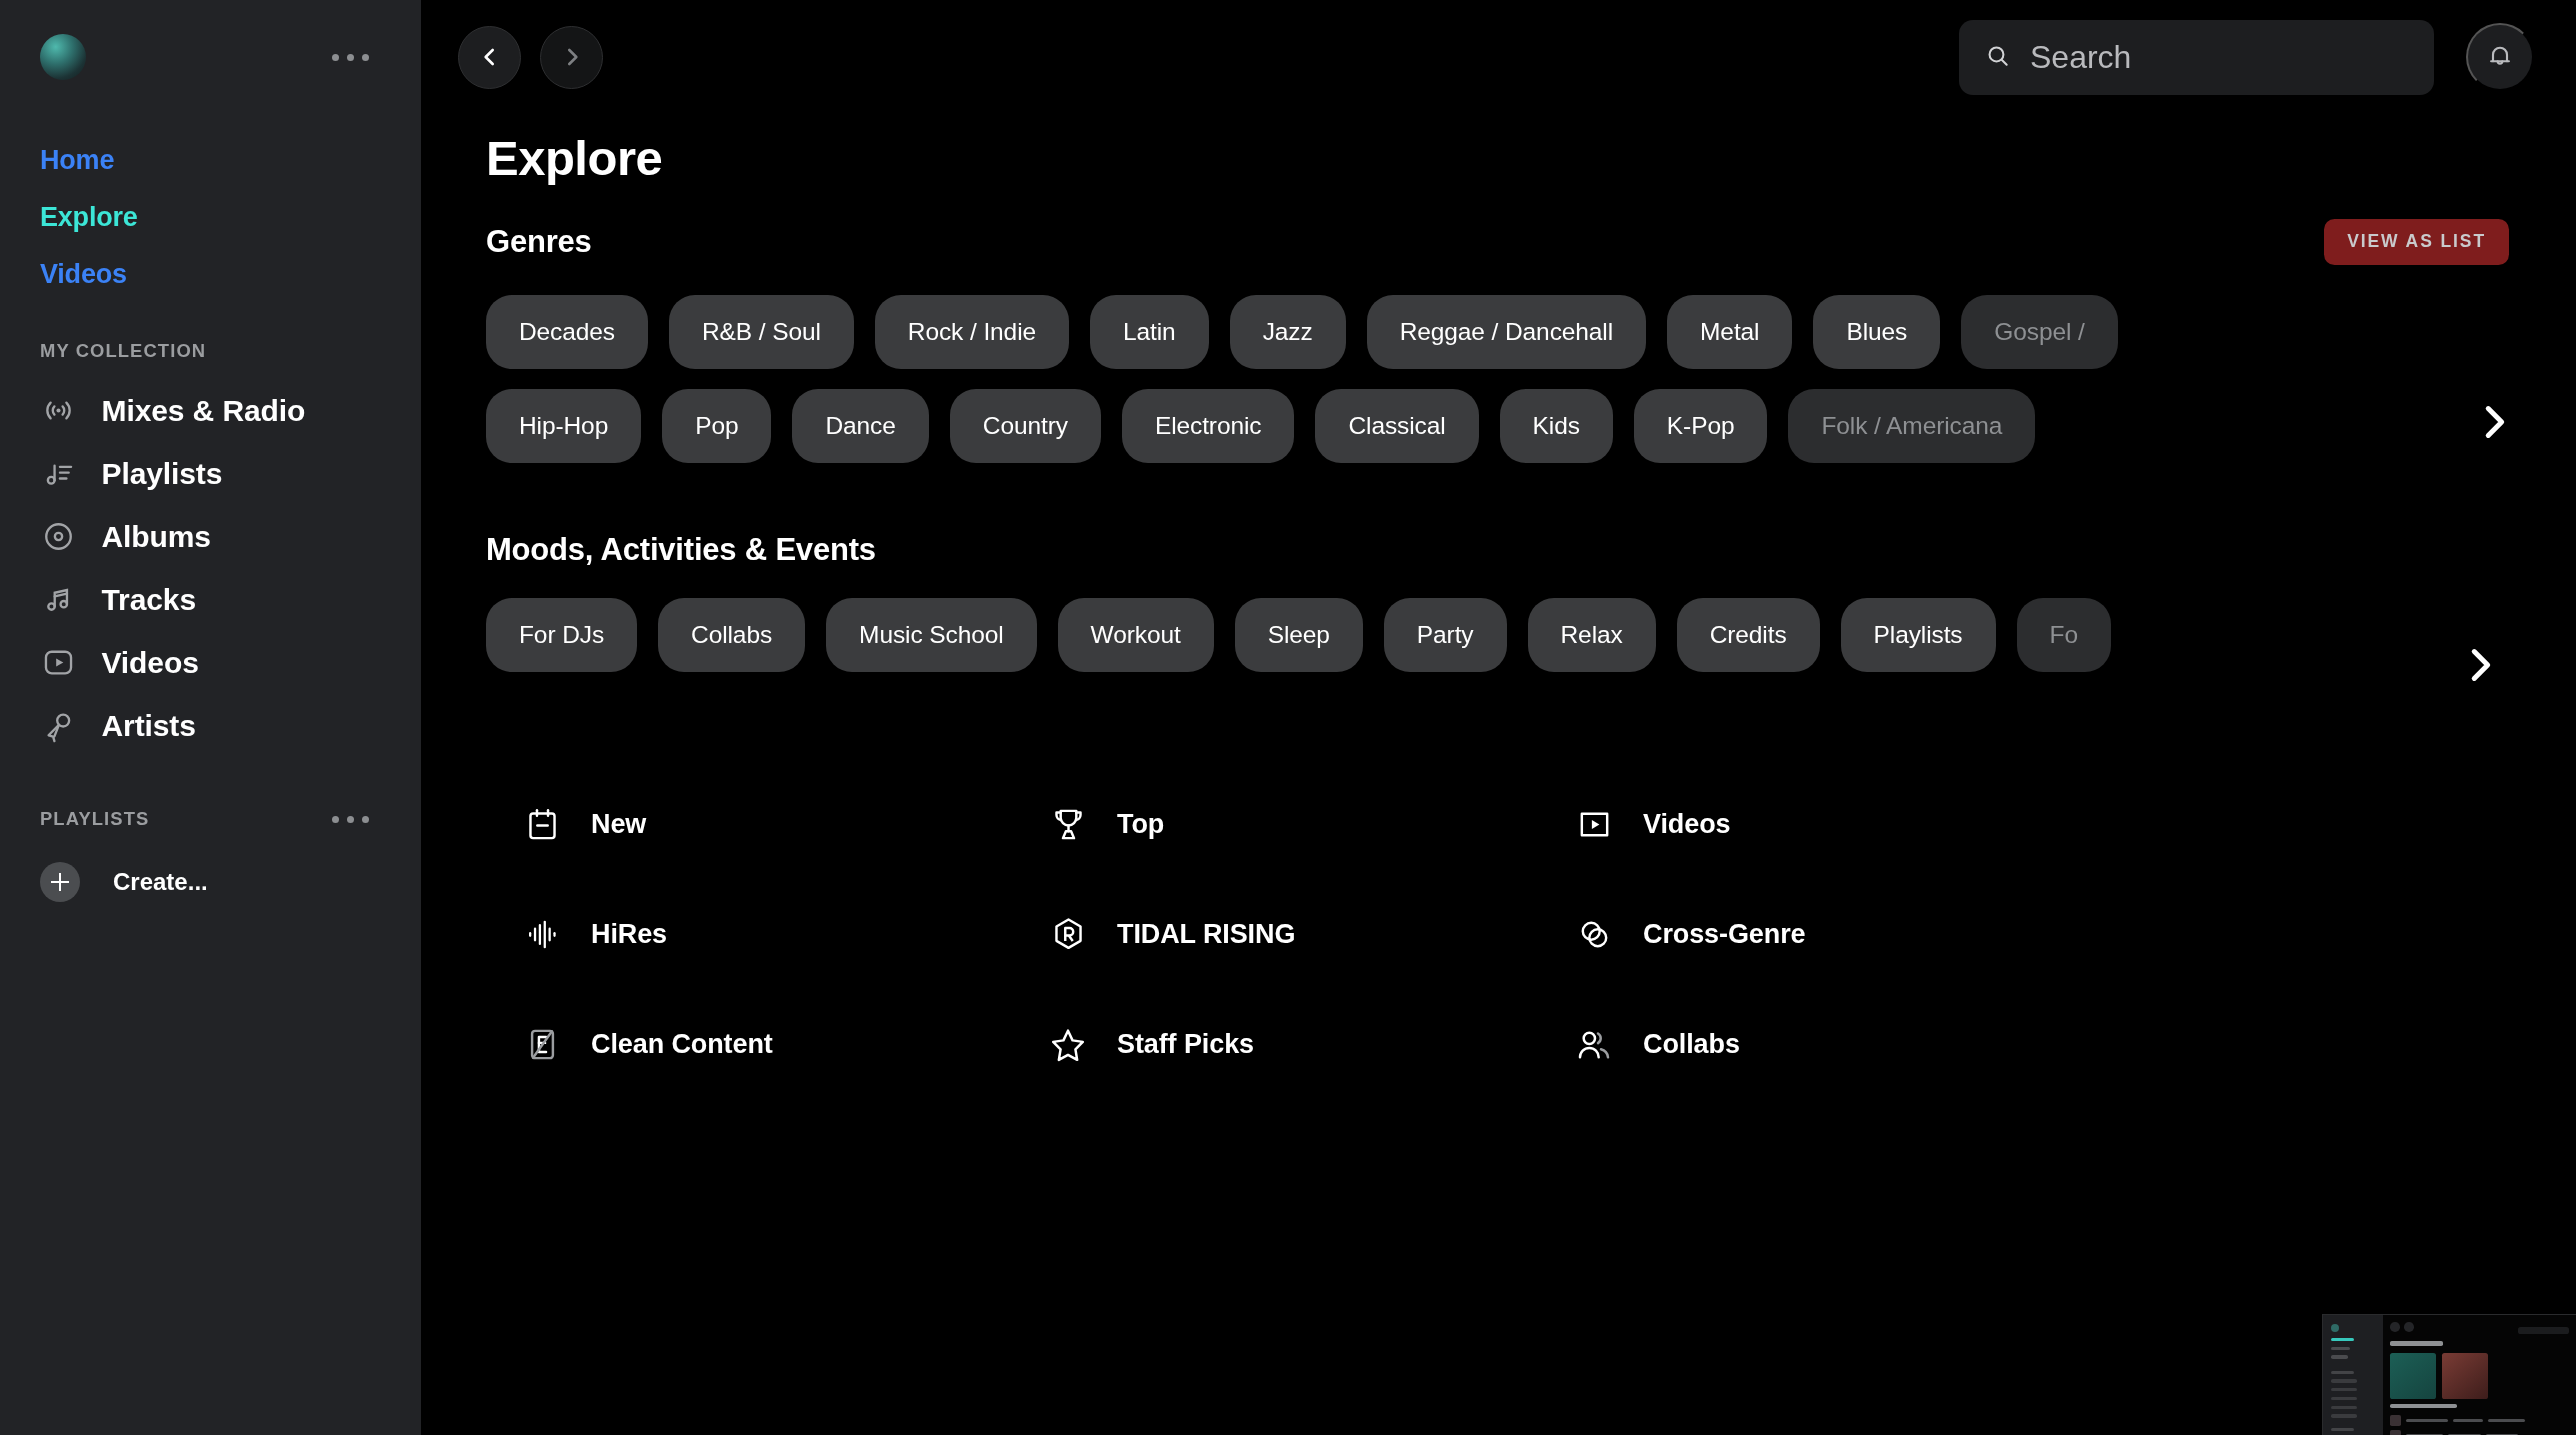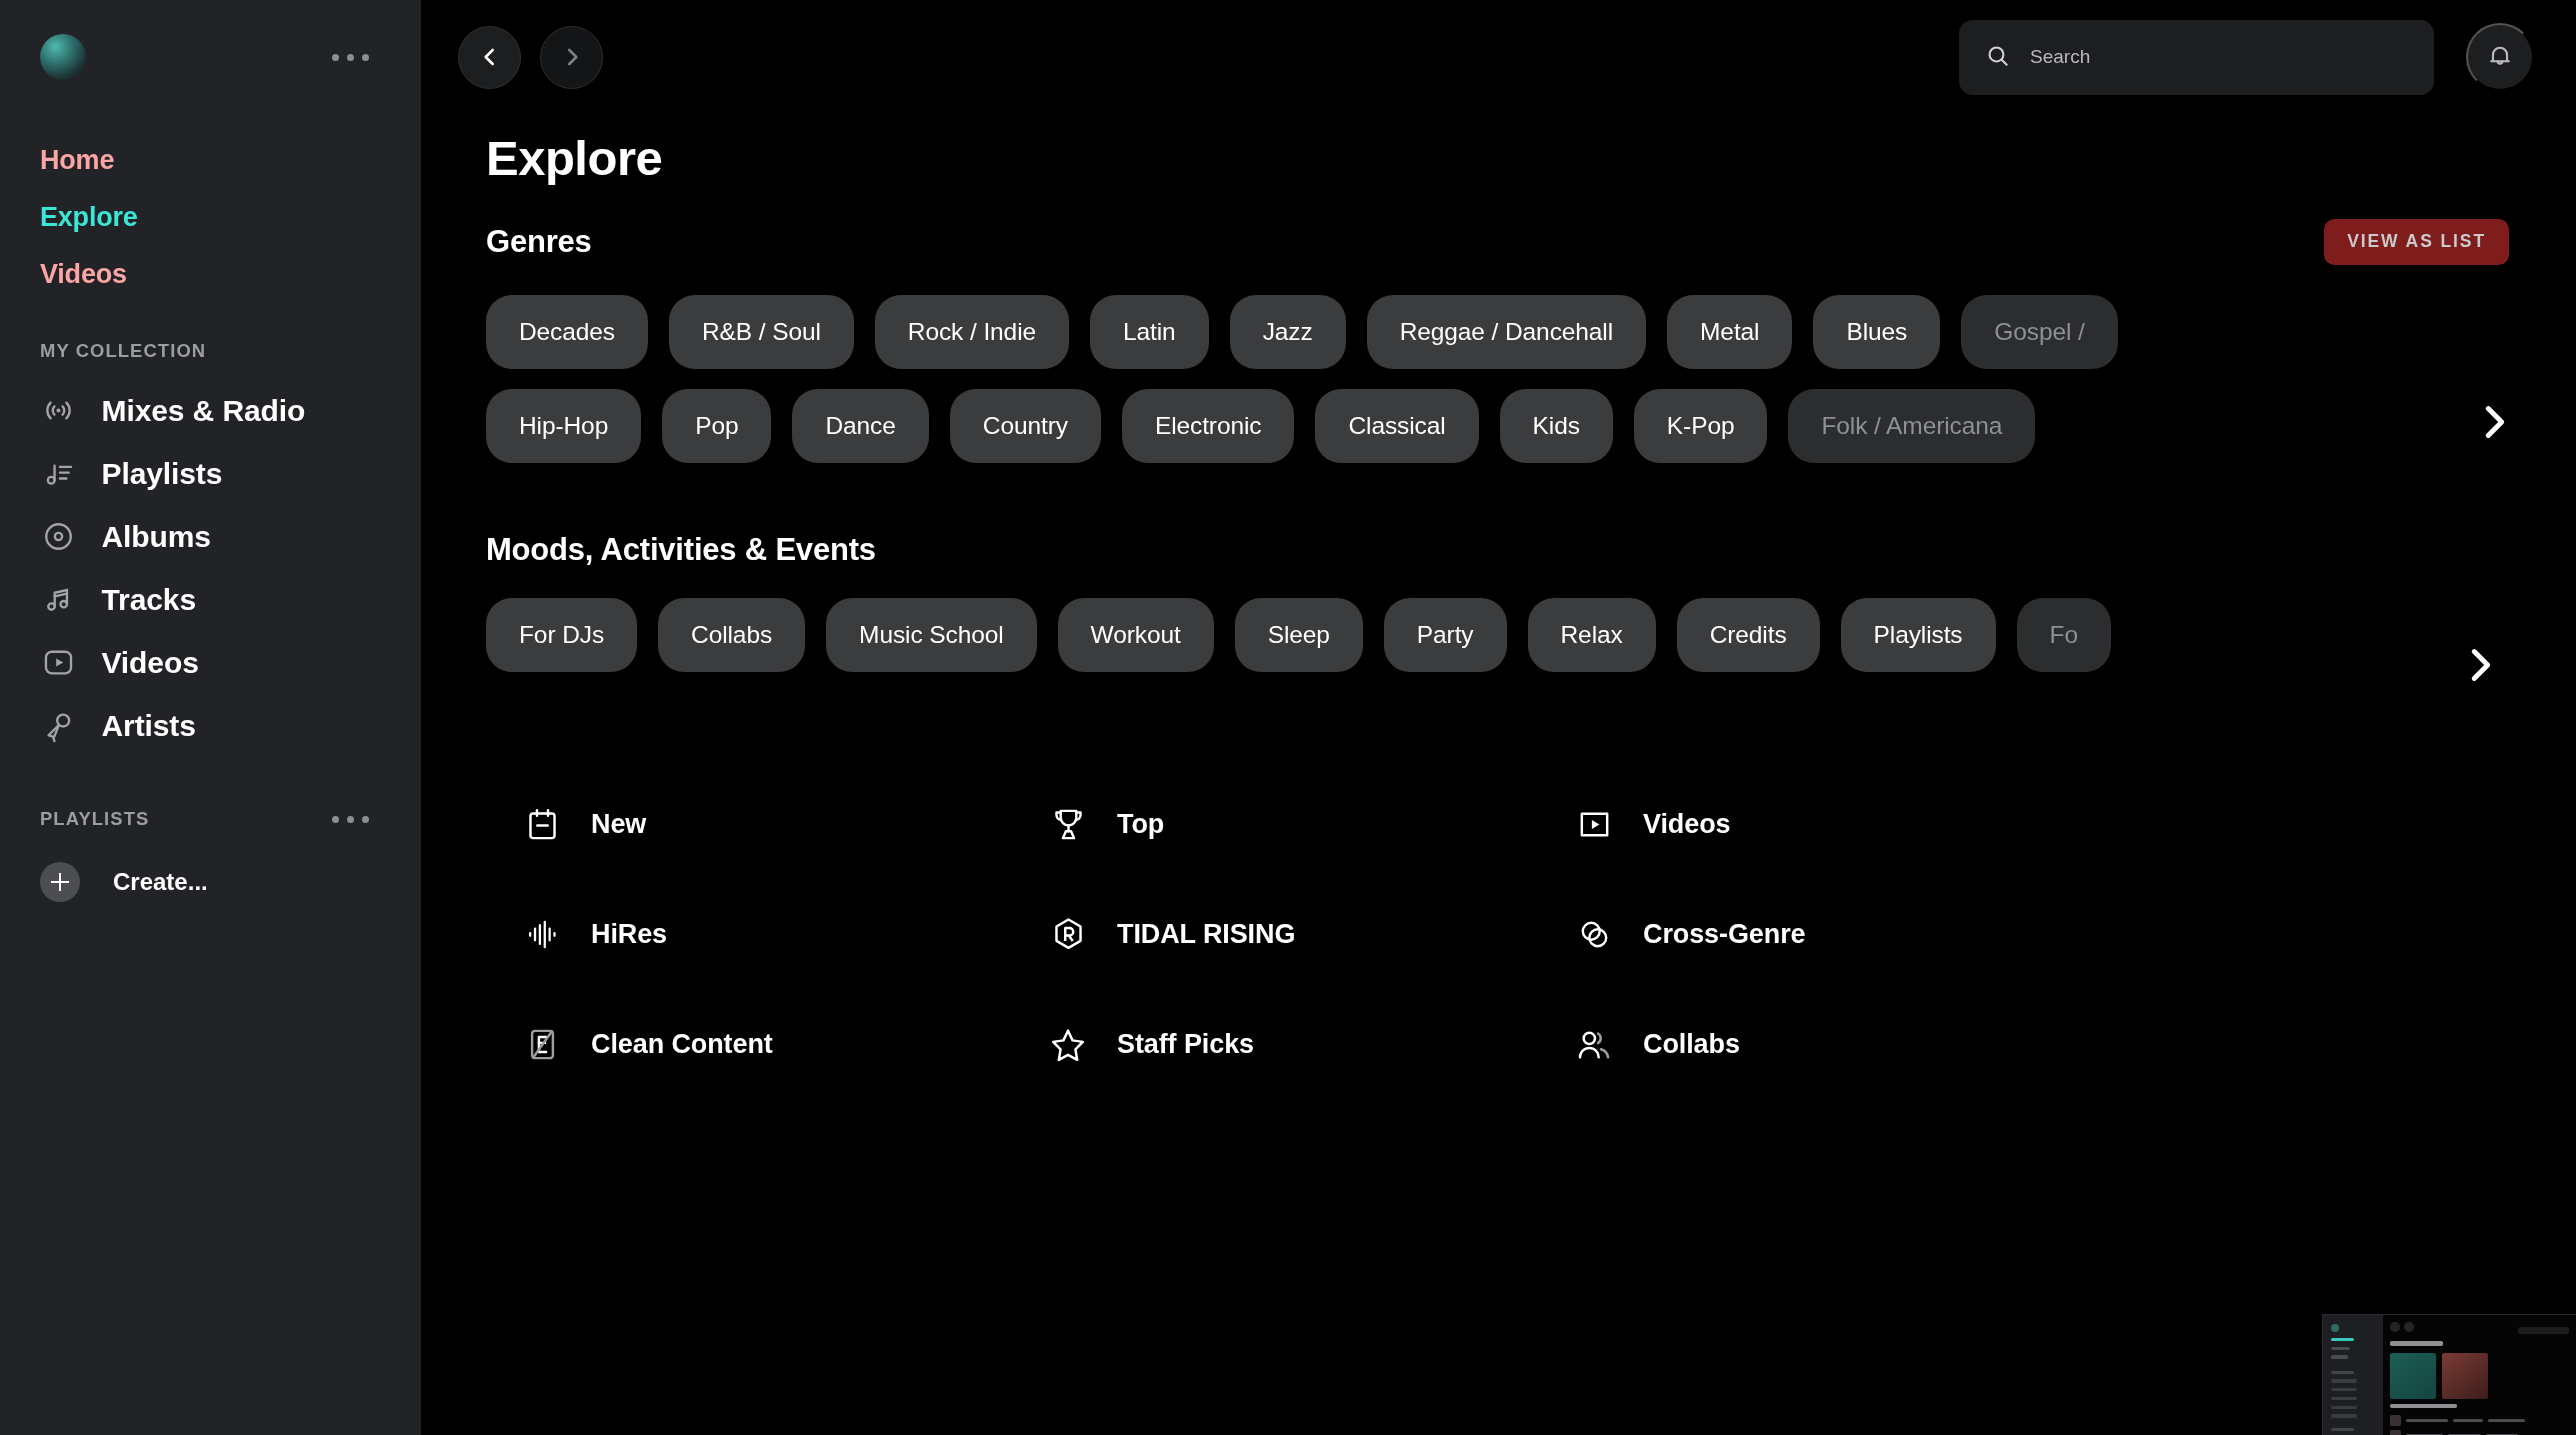--- a/index.html
+++ b/index.html
@@ -59,21 +59,21 @@
     border-radius: 50%;
     background: #8c8e91;
   }
 
   .primary-nav { padding: 17.5px 0 0 40px; }
   .primary-nav a {
     display: block;
     font-size: 27px;
     font-weight: 700;
     letter-spacing: -0.2px;
-    color: #fca5a5;
+    color: #3b82f6;
     text-decoration: none;
     padding: 13px 0;
     cursor: pointer;
   }
   .primary-nav a.active { color: #3ce6d7; }
 
   .section-label {
     padding: 37px 0 3.5px 40px;
     font-size: 18.4px;
     font-weight: 700;
@@ -191,21 +191,21 @@
     align-items: center;
     gap: 19px;
     padding: 0 26px;
     cursor: text;
   }
   .search-input {
     background: transparent;
     border: 0;
     outline: none;
     color: #d2d3d5;
-    font-size: 19px;
+    font-size: 32px;
     font-family: "Liberation Sans", sans-serif;
     width: 100%;
   }
   .search-input::placeholder { color: #b9babd; }
 
   .bell-btn {
     width: 68px; height: 68px;
     border-radius: 50%;
     background: #1d1e20;
     display: flex; align-items: center; justify-content: center;

